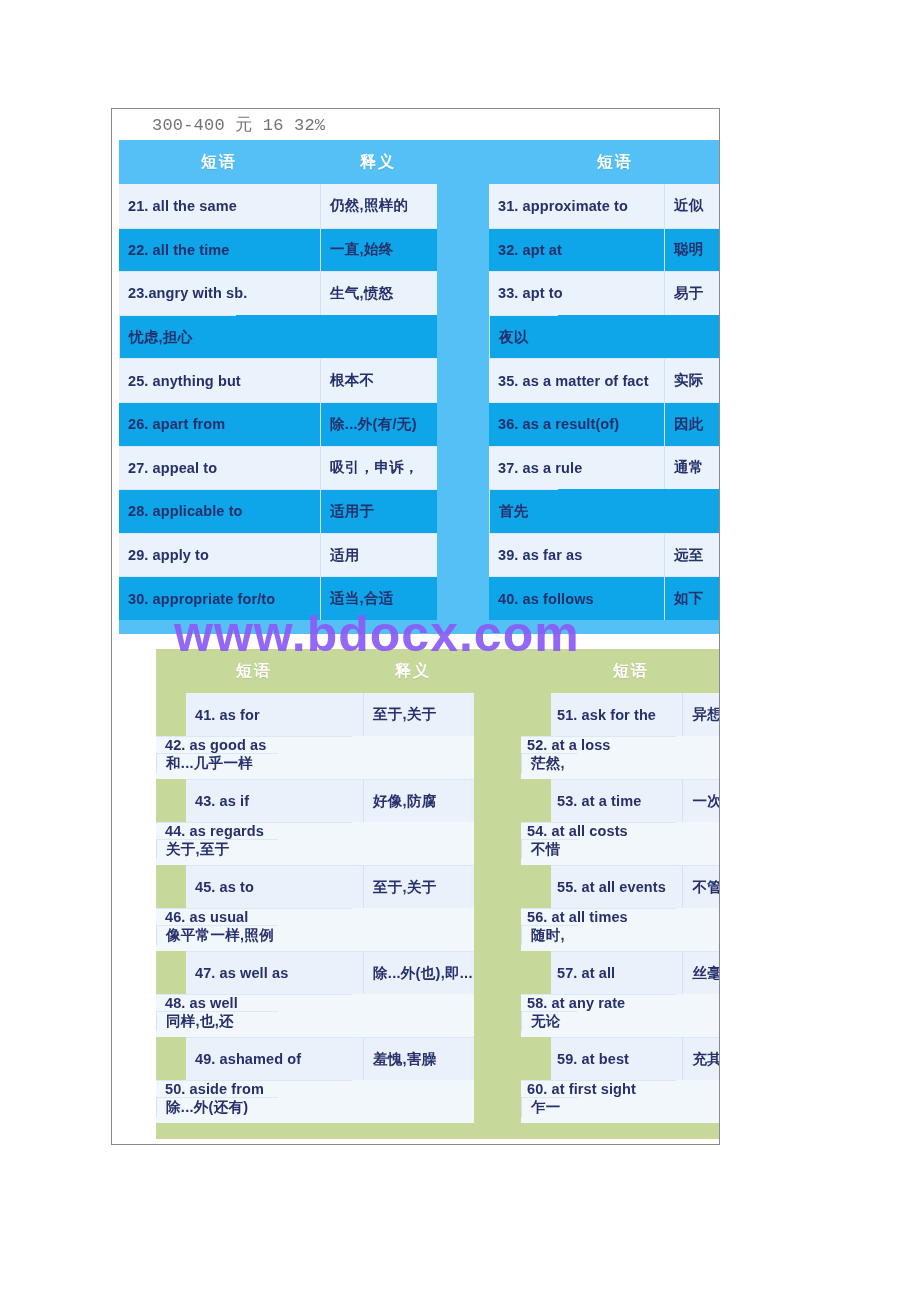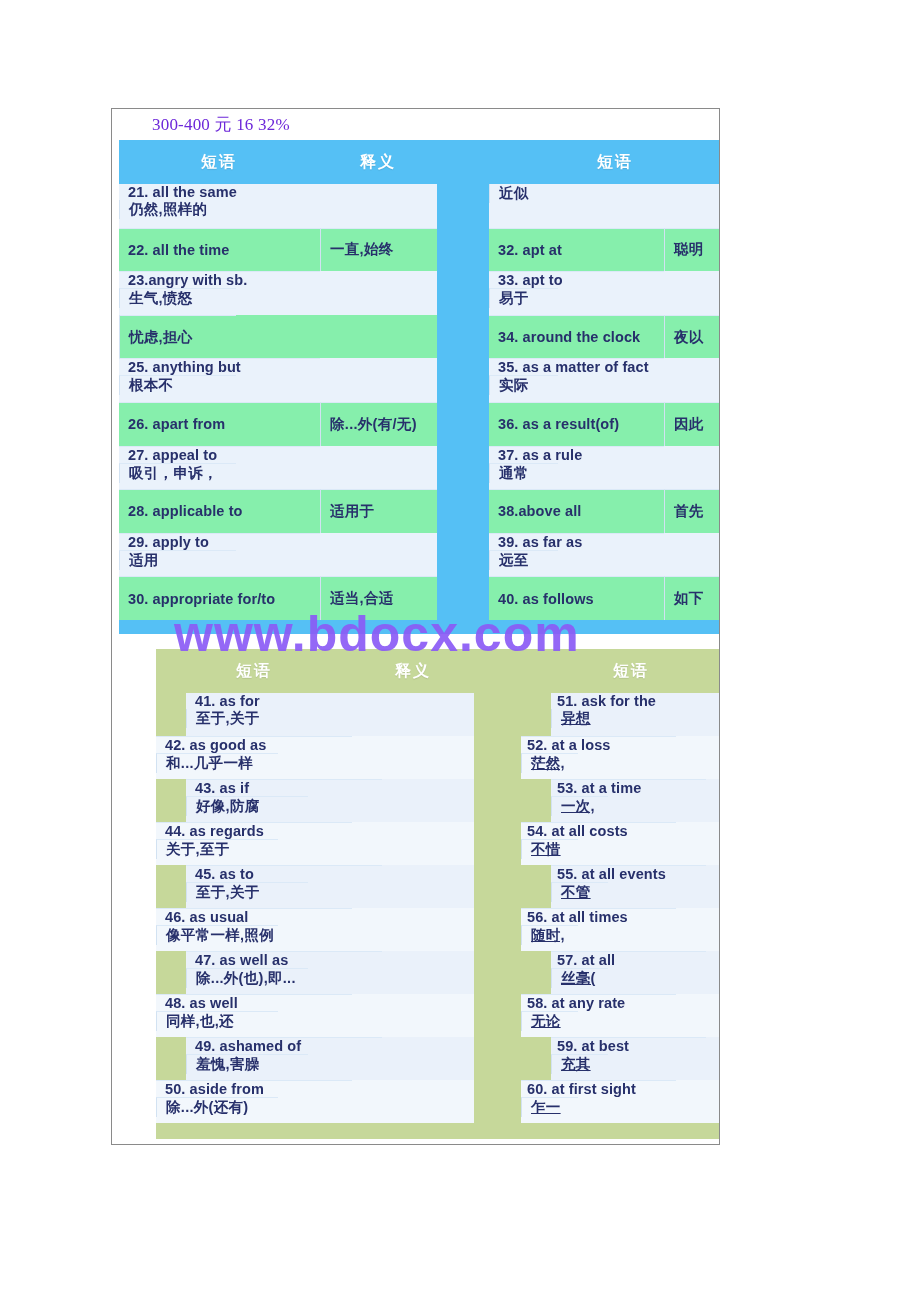--- a/index.html
+++ b/index.html
@@ -26,23 +26,23 @@
     box-sizing: border-box;
     background: #ffffff;
     overflow: hidden;
   }
 
   
   #price-line {
     position: absolute;
     left: 40px;
     top: 4px;
-    font-family: Liberation Serif, serif;
+    font-family: Liberation Mono, monospace;
     font-size: 17px;
-    color: #6d28d9;
+    color: #737373;
     white-space: nowrap;
     letter-spacing: 0.2px;
   }
 
   
   .phrase-table {
     position: absolute;
     box-sizing: border-box;
     overflow: hidden;
     display: flex;
@@ -76,22 +76,22 @@
     flex: 0 0 auto;
   }
   .gap-strip { flex: 0 0 auto; }
 
   .prow {
     display: flex;
     align-items: stretch;
     flex: 1 1 0;
     min-height: 0;
   }
-  .prow.even { background: #eaf2fb; flex-direction: column; }
-  .prow.odd  { background: #86efac; }
+  .prow.even { background: #eaf2fb; }
+  .prow.odd  { background: #0ea5e9; }
   .grn .prow.even { background: #eaf1fa; margin-left: 30px; }
   .grn .prow.odd  { background: #f2f7fc; flex-direction: column; }
 
   .pcell {
     display: flex;
     align-items: center;
     font-size: 14.5px;
     font-weight: bold;
     color: #27306b;
     padding: 0 9px;
@@ -144,21 +144,21 @@
   #table2 .hcell.h1 { width: 196px; }
   #table2 .hcell.h2 { width: 122px; }
   #table2 .hcell.h3 { width: 55px; }
   #table2 .hcell.h4 { width: 204px; }
   #table2 .half-left  { width: 318px; }
   #table2 .gap-strip  { width: 47px; }
   #table2 .half-right { width: 212px; }
   #table2 .half-left  .pcell.phrase  { width: 196px; }
   #table2 .half-left  .pcell.meaning { width: 122px; }
   #table2 .half-right .pcell.phrase  { width: 155px; padding-left: 6px; }
-  #table2 .half-right .pcell.meaning { width: 57px; text-decoration: underline; }
+  #table2 .half-right .pcell.meaning { width: 57px; }
   #table2 .tbl-foot { height: 16px; }
 
   
   #watermark {
     position: absolute;
     left: 62px;
     top: 496px;
     font-size: 50px;
     font-weight: bold;
     color: #8b5cf6;
@@ -226,48 +226,47 @@
         <div class="prow odd">
           <div class="pcell phrase spread">30. appropriate for/to</div>
           <div class="pcell meaning">适当,合适</div>
         </div>
       </div>
 
       <div class="gap-strip"></div>
 
       <div class="tbl-half half-right">
         <div class="prow even">
+          <div class="pcell phrase">31. approximate to</div>
           <div class="pcell meaning">近似</div>
         </div>
         <div class="prow odd">
           <div class="pcell phrase">32. apt at</div>
           <div class="pcell meaning">聪明</div>
         </div>
         <div class="prow even">
           <div class="pcell phrase">33. apt to</div>
           <div class="pcell meaning">易于</div>
         </div>
         <div class="prow odd">
-          <div class="pcell phrase">34. around the clock</div>
           <div class="pcell meaning">夜以</div>
         </div>
         <div class="prow even">
           <div class="pcell phrase">35. as a matter of fact</div>
           <div class="pcell meaning">实际</div>
         </div>
         <div class="prow odd">
           <div class="pcell phrase">36. as a result(of)</div>
           <div class="pcell meaning">因此</div>
         </div>
         <div class="prow even">
           <div class="pcell phrase">37. as a rule</div>
           <div class="pcell meaning">通常</div>
         </div>
         <div class="prow odd">
-          <div class="pcell phrase">38.above all</div>
           <div class="pcell meaning">首先</div>
         </div>
         <div class="prow even">
           <div class="pcell phrase">39. as far as</div>
           <div class="pcell meaning">远至</div>
         </div>
         <div class="prow odd">
           <div class="pcell phrase">40. as follows</div>
           <div class="pcell meaning">如下</div>
         </div>

